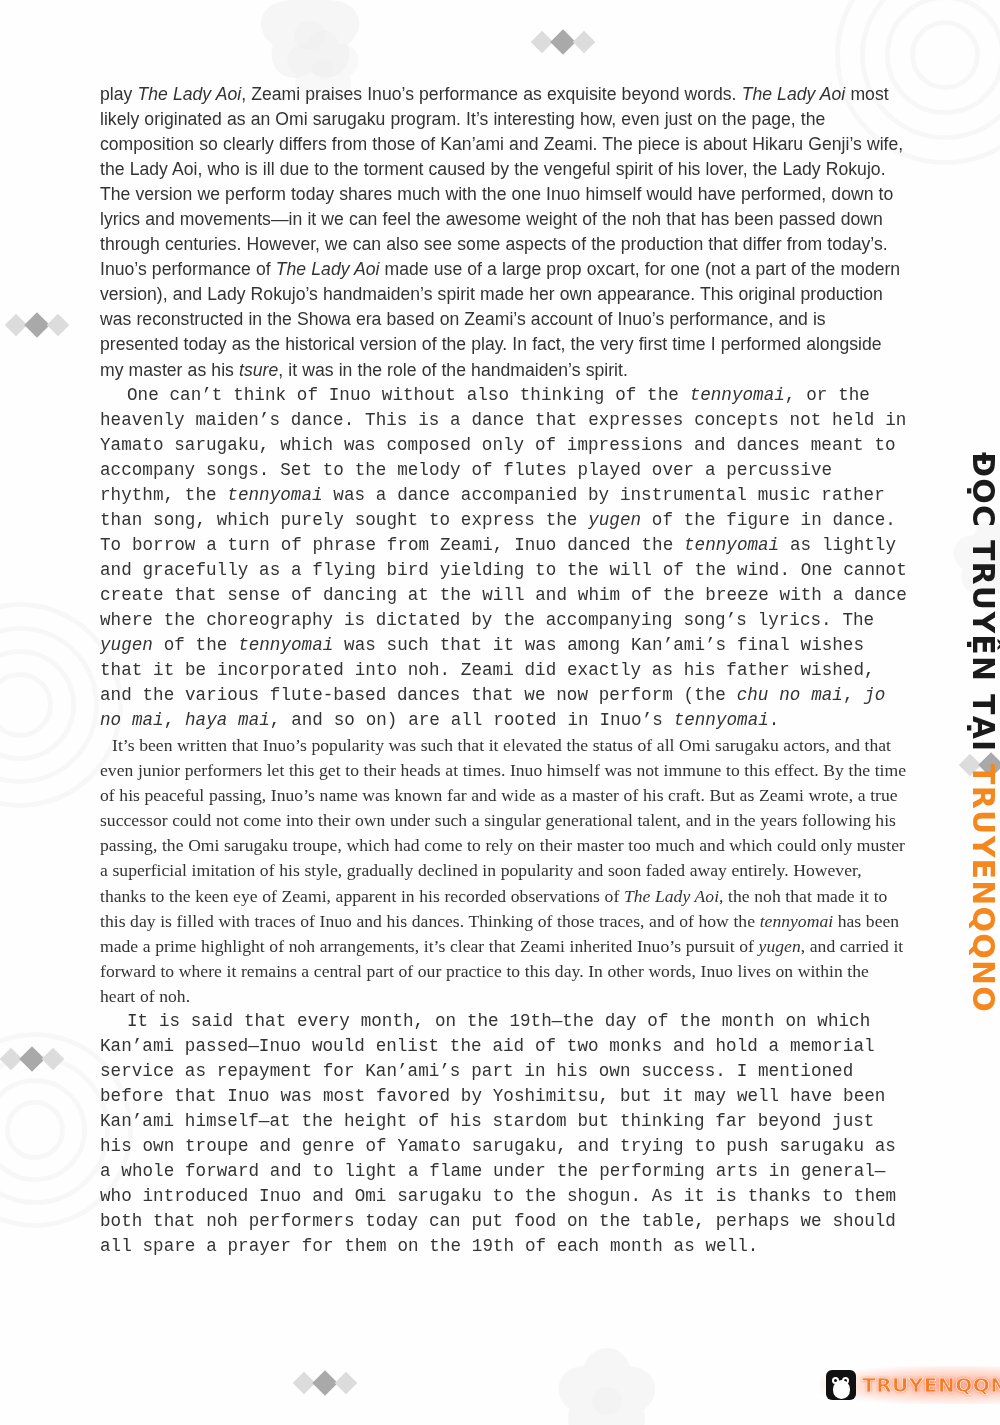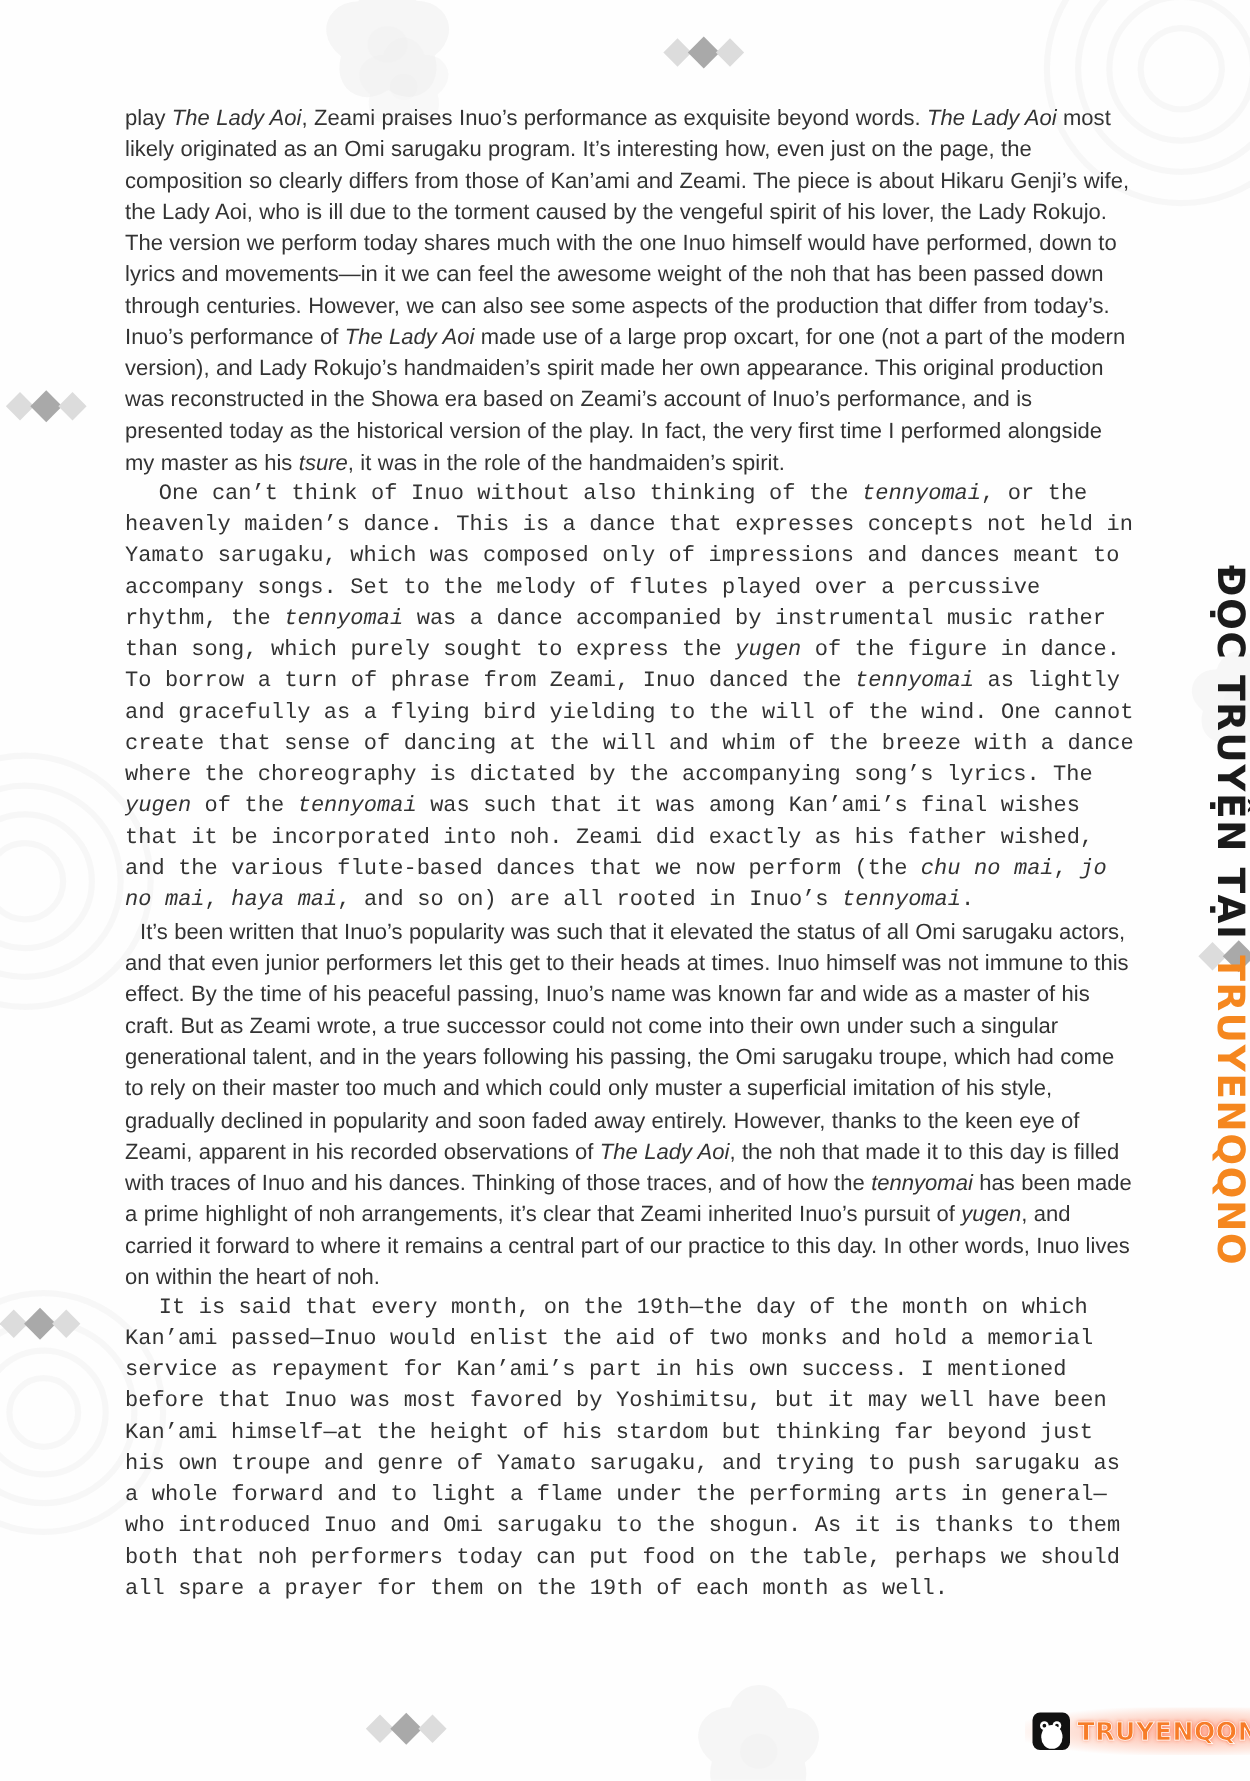--- a/index.html
+++ b/index.html
@@ -104,21 +104,21 @@
   .para {
     margin: 0;
     font-size: 17.6px;
     line-height: 25.05px;
     color: #333333;
     text-align: left;
     letter-spacing: 0.02px;
     word-spacing: 0.2px;
   }
   .para.indent { text-indent: 27px; font-family: Liberation Mono, monospace; }
-  .para.indent-sm { text-indent: 12px; }
+  .para.indent-sm { text-indent: 12px; font-family: Liberation Serif, serif; }
   .para em { font-style: italic; text-align: center; }
 
   
   .vertical-brand {
     position: absolute;
     right: 2px;
     top: 452px;
     z-index: 3;
     writing-mode: vertical-rl;
     text-orientation: mixed;

